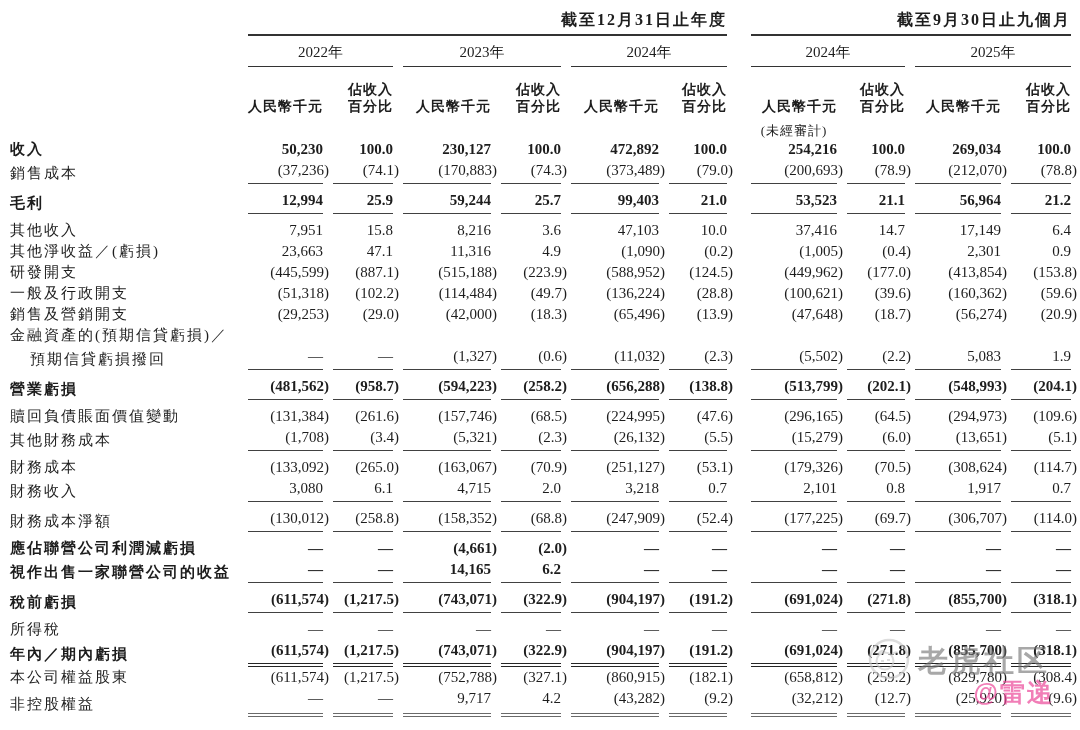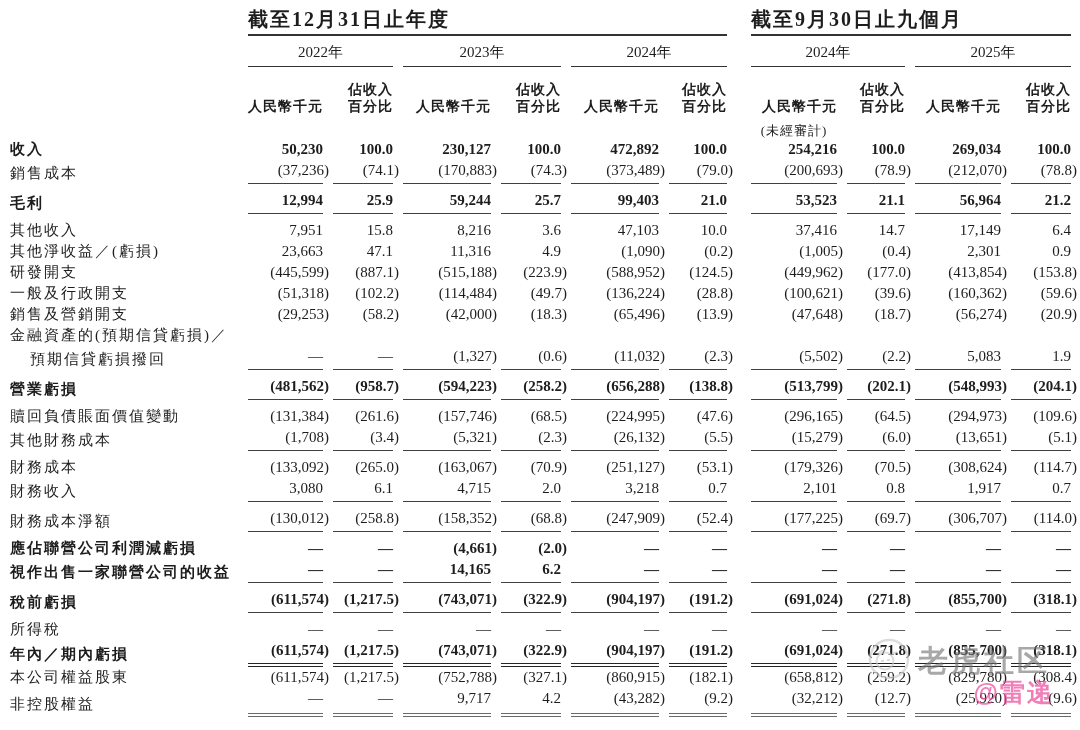--- a/index.html
+++ b/index.html
@@ -28,21 +28,21 @@
   td.val{text-align:right;}
   td .neg{margin-right:-6px;}
   tr.bold td{font-weight:bold;}
   tr.gap td{padding-top:9px;}
   tr.gap2 td{padding-top:14px;}
   td.u{border-bottom:1.5px solid #414141;padding-bottom:5px;}
   td.uu{border-bottom:4px double #252525;padding-bottom:5px;}
   td.ucut{border-bottom:4px double #6a6a6a;padding-bottom:7px;}
   
   td.gtitle{
-    text-align:left;font-weight:bold;font-size:20px;letter-spacing:2px;
+    text-align:right;font-weight:bold;font-size:16px;letter-spacing:2px;
     border-bottom:2px solid #333;padding:6px 0 7px;
   }
   td.year{
     text-align:center;font-weight:normal;font-size:15px;
     border-bottom:1.5px solid #333;padding:9px 0 6px;
   }
   td.chead{text-align:right;font-weight:bold;font-size:14px;line-height:17px;padding-top:14px;letter-spacing:1px;}
   td.chead .blk{display:block;}
   td.note{text-align:center;font-size:13px;padding:5px 0 1px;letter-spacing:1px;margin-top:15px;}
   
@@ -307,21 +307,21 @@
           <td></td>
           <td class="val"><span class="neg">(160,362)</span></td>
           <td></td>
           <td class="val"><span class="neg">(59.6)</span></td>
         </tr>
         <tr class="">
           <td class="lbl">銷售及營銷開支</td>
           <td></td>
           <td class="val"><span class="neg">(29,253)</span></td>
           <td></td>
-          <td class="val"><span class="neg">(58.2)</span></td>
+          <td class="val"><span class="neg">(29.0)</span></td>
           <td></td>
           <td class="val"><span class="neg">(42,000)</span></td>
           <td></td>
           <td class="val"><span class="neg">(18.3)</span></td>
           <td></td>
           <td class="val"><span class="neg">(65,496)</span></td>
           <td></td>
           <td class="val"><span class="neg">(13.9)</span></td>
           <td></td>
           <td class="val"><span class="neg">(47,648)</span></td>

